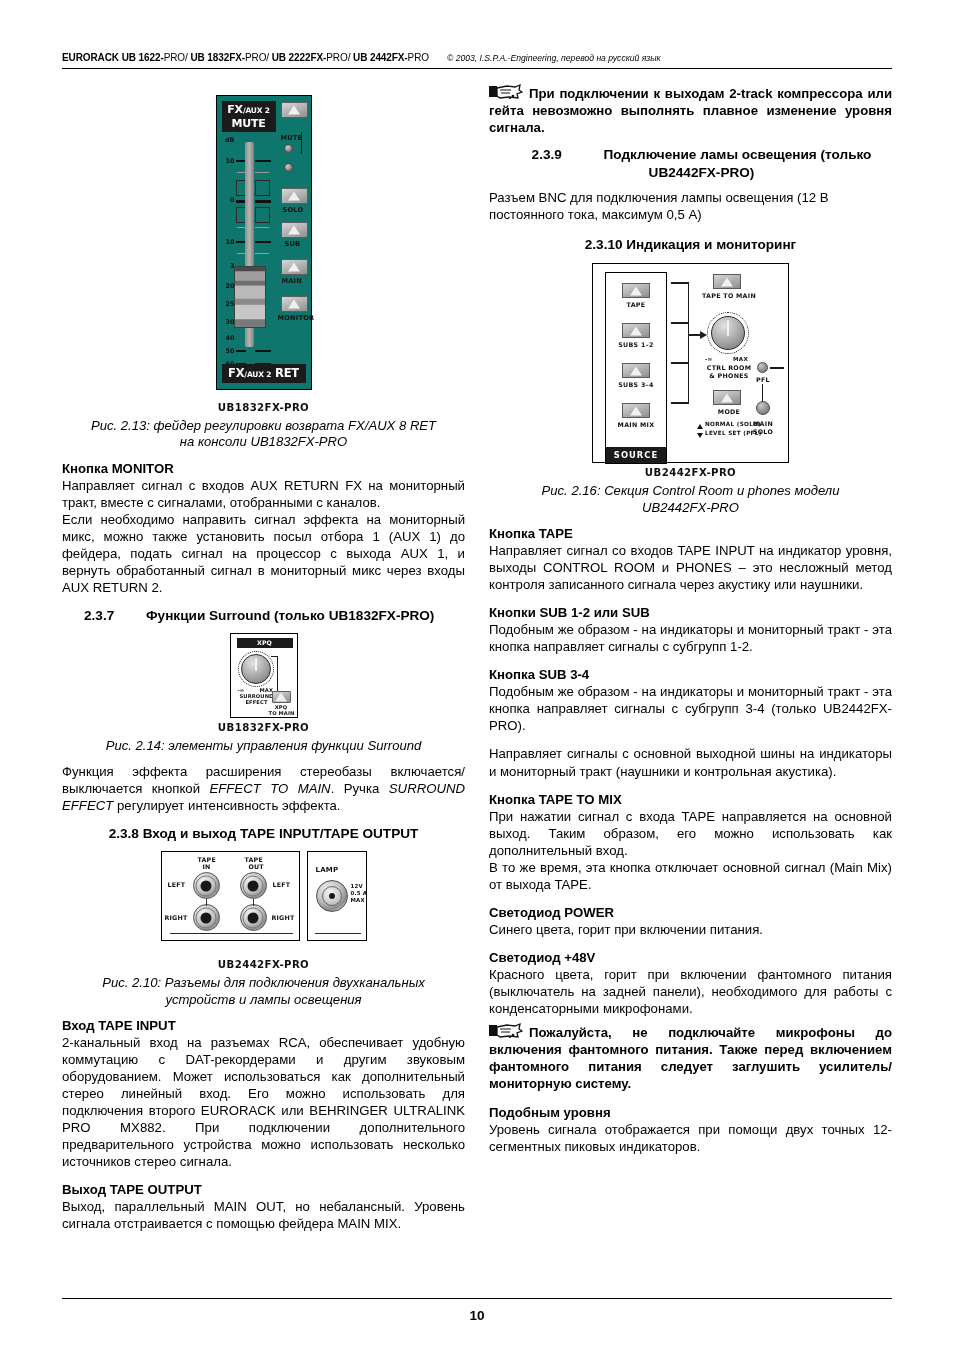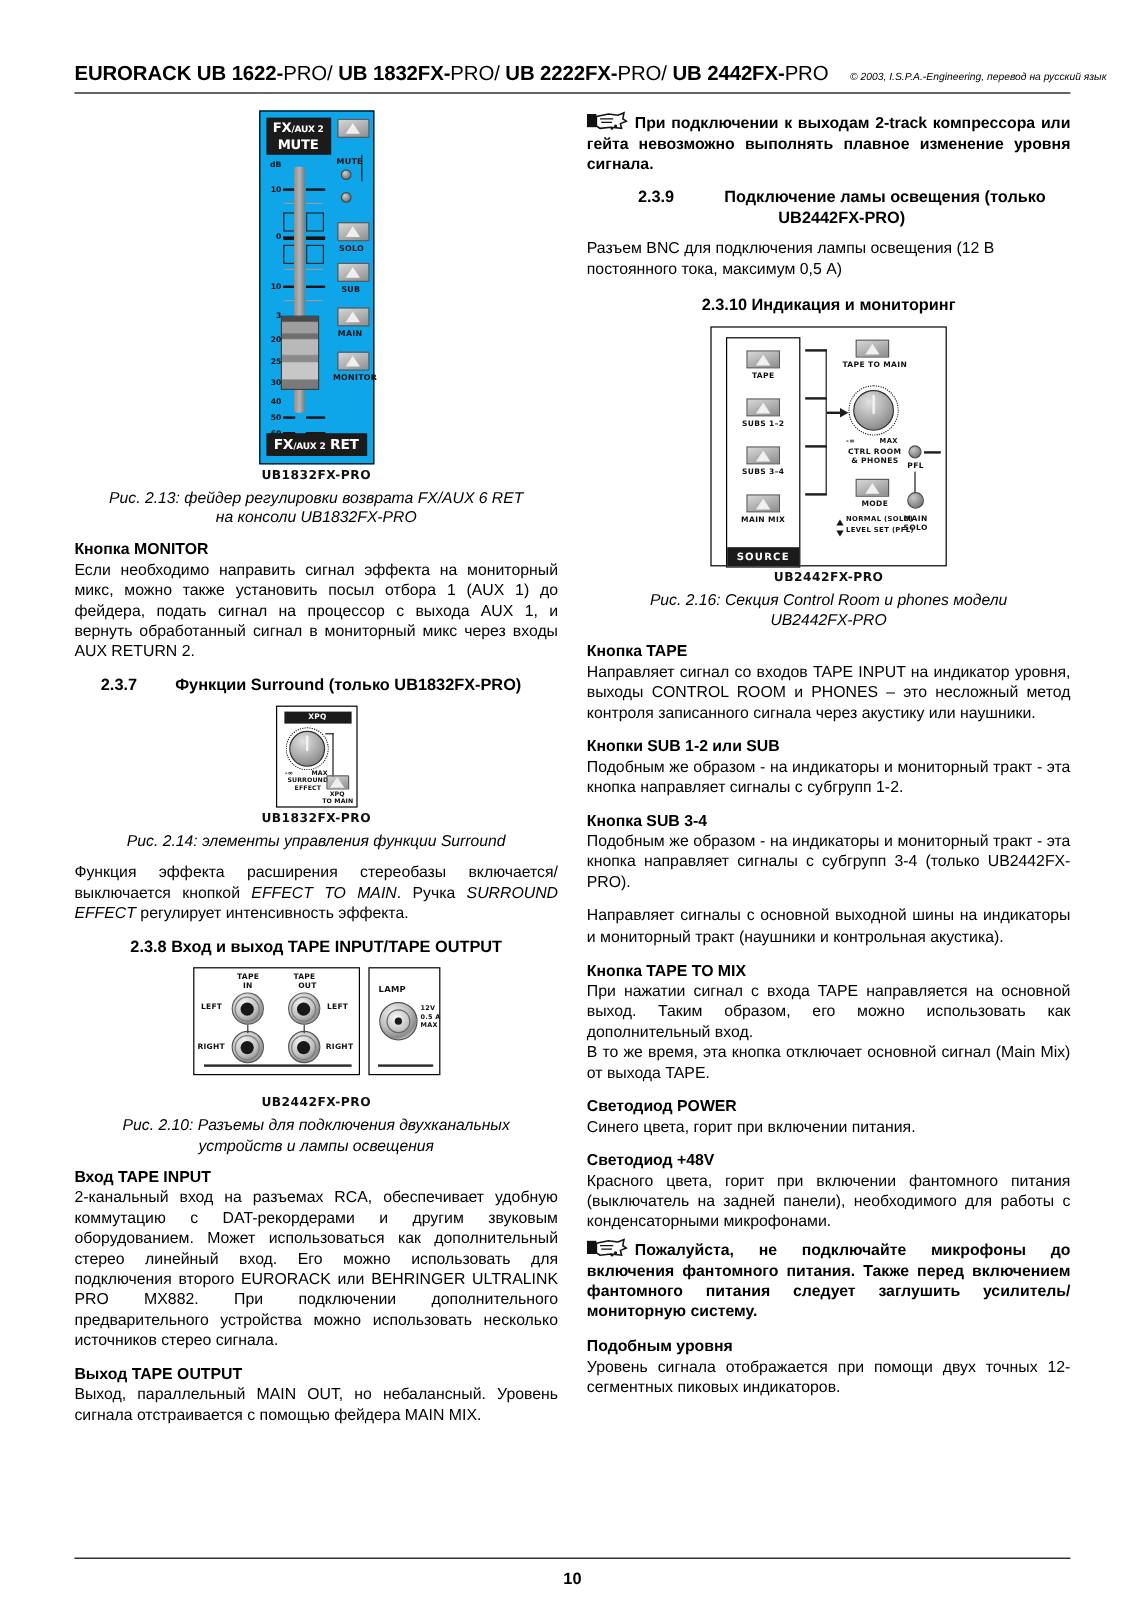--- a/index.html
+++ b/index.html
@@ -25,21 +25,21 @@
   
   .header {
     display: flex;
     align-items: baseline;
     justify-content: flex-start;
     padding-bottom: 5px;
     border-bottom: 1.6px solid #000;
     margin-bottom: 14px;
   }
   .header-title {
-    font-size: 17px;
+    font-size: 10px;
     font-weight: bold;
     letter-spacing: -0.1px;
     white-space: nowrap;
   }
   .header-title .lite { font-weight: normal; }
   .header-copy {
     font-size: 8.6px;
     font-style: italic;
     margin-left: 18px;
     white-space: nowrap;
@@ -123,23 +123,23 @@
     display: inline-block;
     vertical-align: -3px;
     margin-right: 6px;
     width: 34px; height: 18px;
   }
 
   
   .fader-fig {
     position: relative;
     width: 96px; height: 295px;
-    margin: 0 auto;
+    margin: 12px auto;
     border: 1.6px solid #000;
-    background: #0ea5e9;
+    background: #0f766e;
     padding-left: 26px;
   }
   .fx-tab {
     position: absolute;
     background: #1b1b1b;
     color: #fff;
     font-family: "DejaVu Sans", sans-serif;
     font-weight: bold;
     text-align: center;
     letter-spacing: -0.2px;
@@ -523,25 +523,26 @@
 
           <div class="fad-track"></div>
           <div class="fad-knob"></div>
 
           <div class="fx-tab bot"><span>FX</span><span class="sm">/AUX 2</span> <span>RET</span></div>
         </div>
         <div class="model-label">UB1832FX-PRO</div>
       </div>
 
       <div class="caption">
-        <span>Рис. 2.13: фейдер регулировки возврата FX/AUX 6 RET</span><br>
+        <span>Рис. 2.13: фейдер регулировки возврата FX/AUX 8 RET</span><br>
         <span>на консоли UB1832FX-PRO</span>
       </div>
 
       <div class="run-head">Кнопка MONITOR</div>
+      <p class="body-text">Направляет сигнал с входов AUX RETURN FX на мониторный тракт, вместе с сигналами, отобранными с каналов.</p>
       <p class="body-text gap">Если необходимо направить сигнал эффекта на мониторный микс, можно также установить посыл отбора 1 (AUX 1) до фейдера, подать сигнал на процессор с выхода AUX 1, и вернуть обработанный сигнал в мониторный микс через входы AUX RETURN 2.</p>
 
       <div class="sec-head" style="text-align:left; padding-left:22px;">
         <span class="num">2.3.7</span><span>Функции Surround (только UB1832FX-PRO)</span>
       </div>
 
       <div class="fig-wrap">
         <div class="sur-fig">
           <div class="sur-tab">XPQ SURROUND</div>
           <div class="knob" style="left:10px; top:20px; width:30px; height:30px;"></div>

